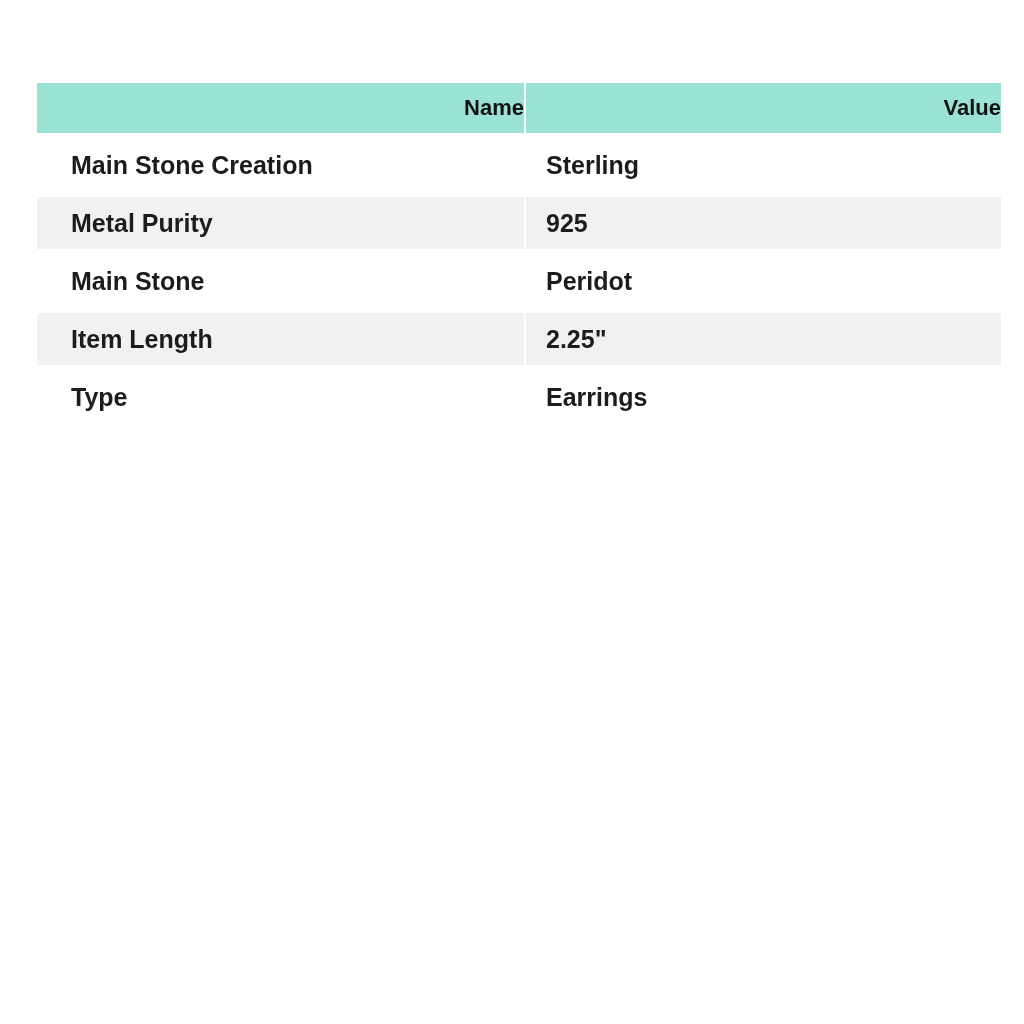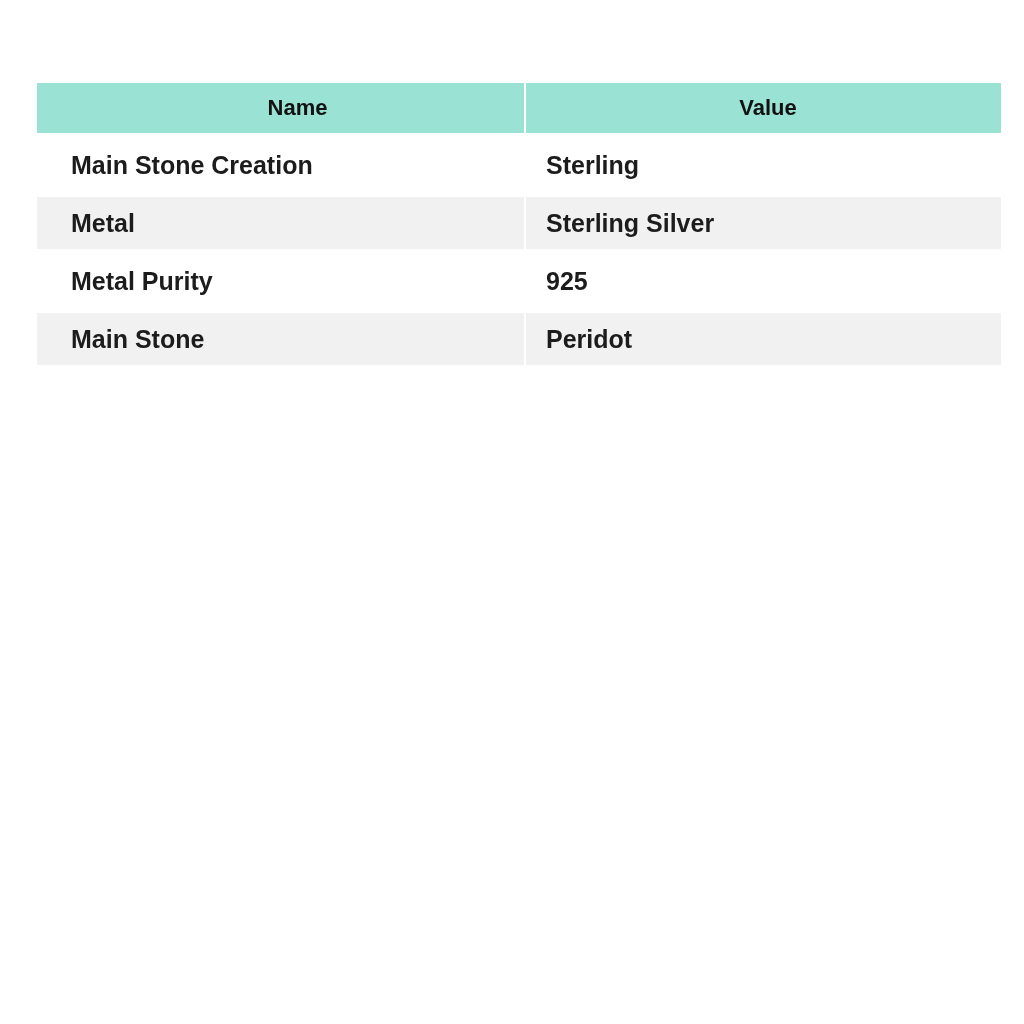--- a/index.html
+++ b/index.html
@@ -23,21 +23,21 @@
     left:37px;
     top:83px;
     width:964px;
     border-collapse:collapse;
     table-layout:fixed;
   }
   .attr-table col.c1{width:488px;}
   .attr-table th{
     background:var(--header-bg);
     height:50px;
-    text-align:center;
+    text-align:right;
     font-size:22px;
     font-weight:600;
     padding:0 0 0 34px;
     border-bottom:6px solid #ffffff;
     vertical-align:middle;
     color:#121212;
   }
   .attr-table th.col-value{
     padding-left:9px;
     border-left:2px solid #ffffff;
@@ -72,25 +72,29 @@
       <th class="col-name">Name</th>
       <th class="col-value">Value</th>
     </tr>
   </thead>
   <tbody>
     <tr>
       <td class="name-cell">Main Stone Creation</td>
       <td class="value-cell">Sterling</td>
     </tr>
     <tr>
-      <td class="name-cell">Metal</td>
-      <td class="value-cell">Sterling Silver</td>
-    </tr>
-    <tr>
       <td class="name-cell">Metal Purity</td>
       <td class="value-cell">925</td>
     </tr>
     <tr>
       <td class="name-cell">Main Stone</td>
       <td class="value-cell">Peridot</td>
     </tr>
+    <tr>
+      <td class="name-cell">Item Length</td>
+      <td class="value-cell">2.25"</td>
+    </tr>
+    <tr>
+      <td class="name-cell">Type</td>
+      <td class="value-cell">Earrings</td>
+    </tr>
   </tbody>
 </table>
 
 </body></html>

